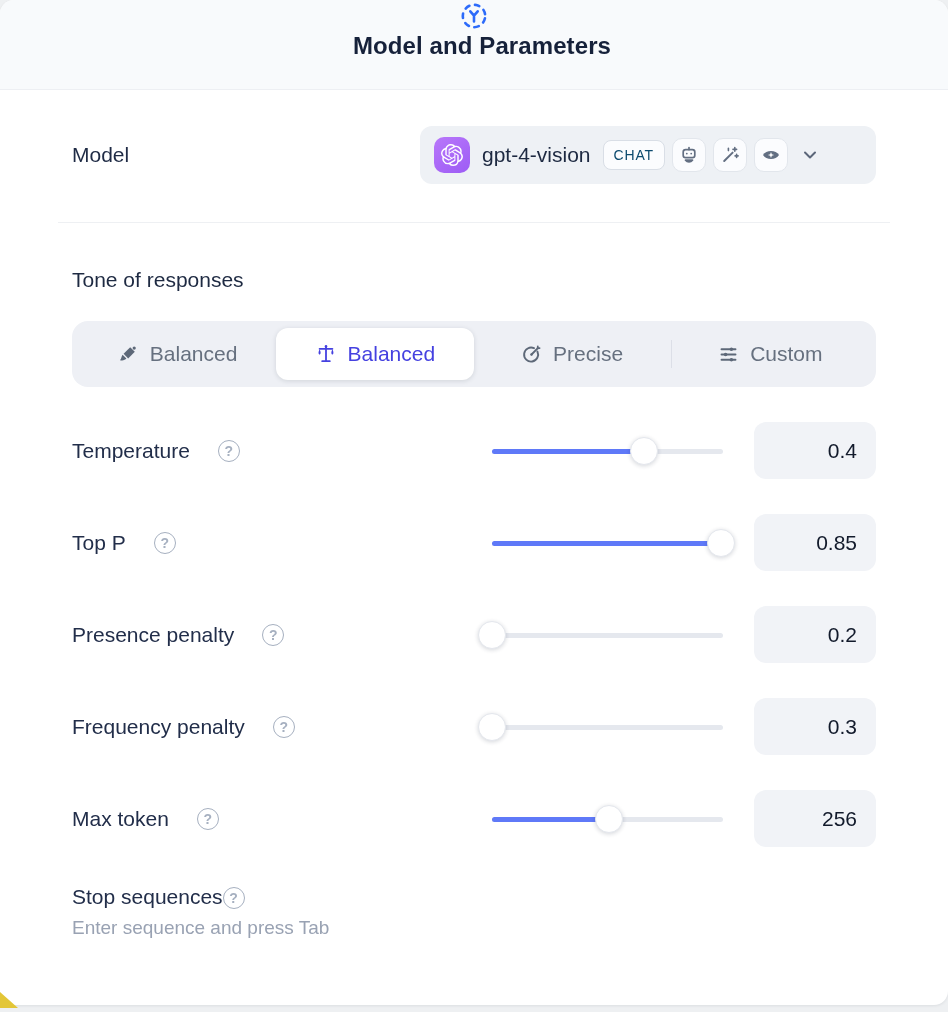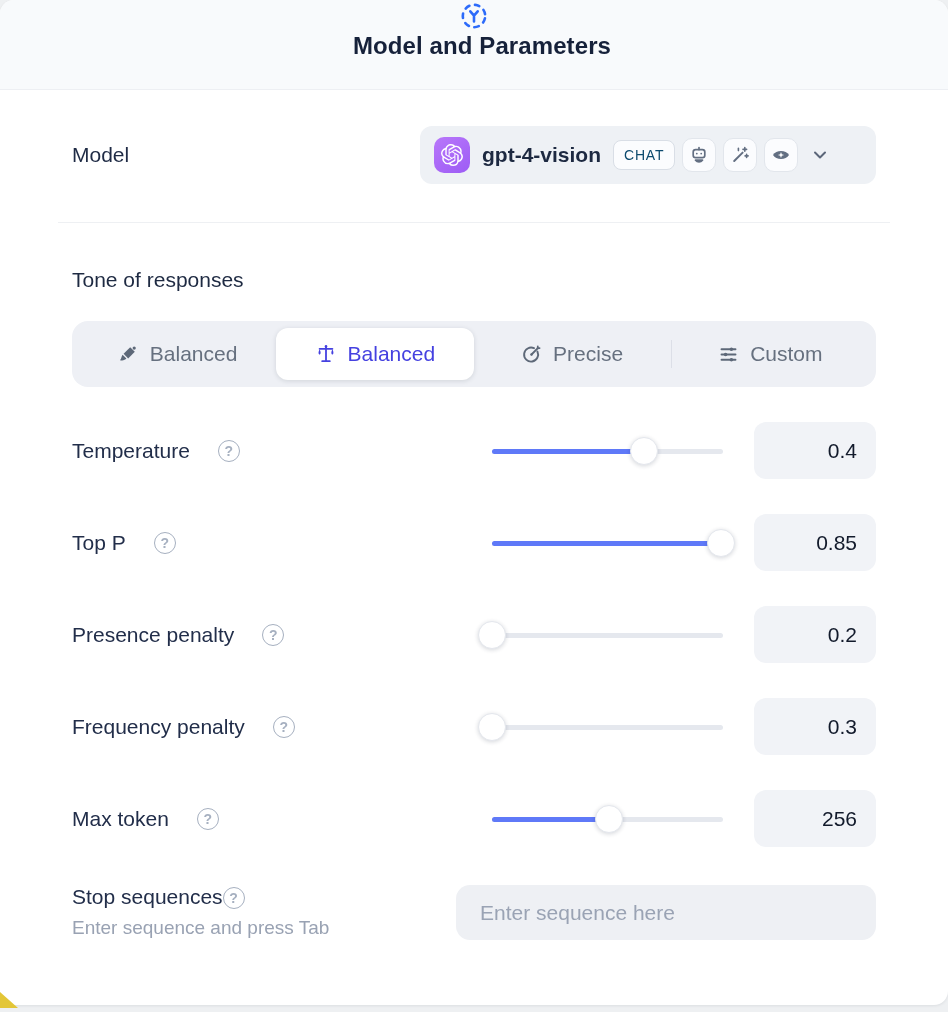--- a/index.html
+++ b/index.html
@@ -36,21 +36,21 @@
   .lbl{ font-size:21px; color:#1f2b45; font-weight:500; }
   .model-select{
     width:456px; height:58px; background:#eef1f5; border-radius:12px;
     display:flex; align-items:center; padding:0 14px; cursor:pointer;
   }
   .provider-logo{
     width:36px; height:36px; border-radius:10px; flex:none;
     background:linear-gradient(145deg,#b877fa,#9d5cf5);
     display:flex; align-items:center; justify-content:center;
   }
-  .model-name{ margin-left:12px; font-size:21px; color:#1d2941; font-weight:700; }
+  .model-name{ margin-left:12px; font-size:21px; color:#1d2941; font-weight:400; }
   .chat-badge{
     margin-left:12px; padding:6px 10px; background:#fbfcfe;
     border:1px solid #d9dee6; border-radius:8px;
     font-size:14px; letter-spacing:.8px; color:#0c4a6e; font-weight:500;
   }
   .cap-chip{
     width:34px; height:34px; margin-left:7px; background:#fbfcfe;
     border:1px solid #e2e6ec; border-radius:10px;
     display:flex; align-items:center; justify-content:center; flex:none;
   }
@@ -283,19 +283,18 @@
     </div>
 
     <div class="stop-row">
       <div class="stop-left">
         <div class="stop-title">
           <span>Stop sequences</span>
           <span class="help">?</span>
         </div>
         <div class="stop-hint">Enter sequence and press Tab</div>
       </div>
-      <input class="stop-input" type="text" placeholder="Enter sequence here" style="">
     </div>
 
   </div>
 </div>
 
 <div class="corner-accent"></div>
 
 </body></html>

